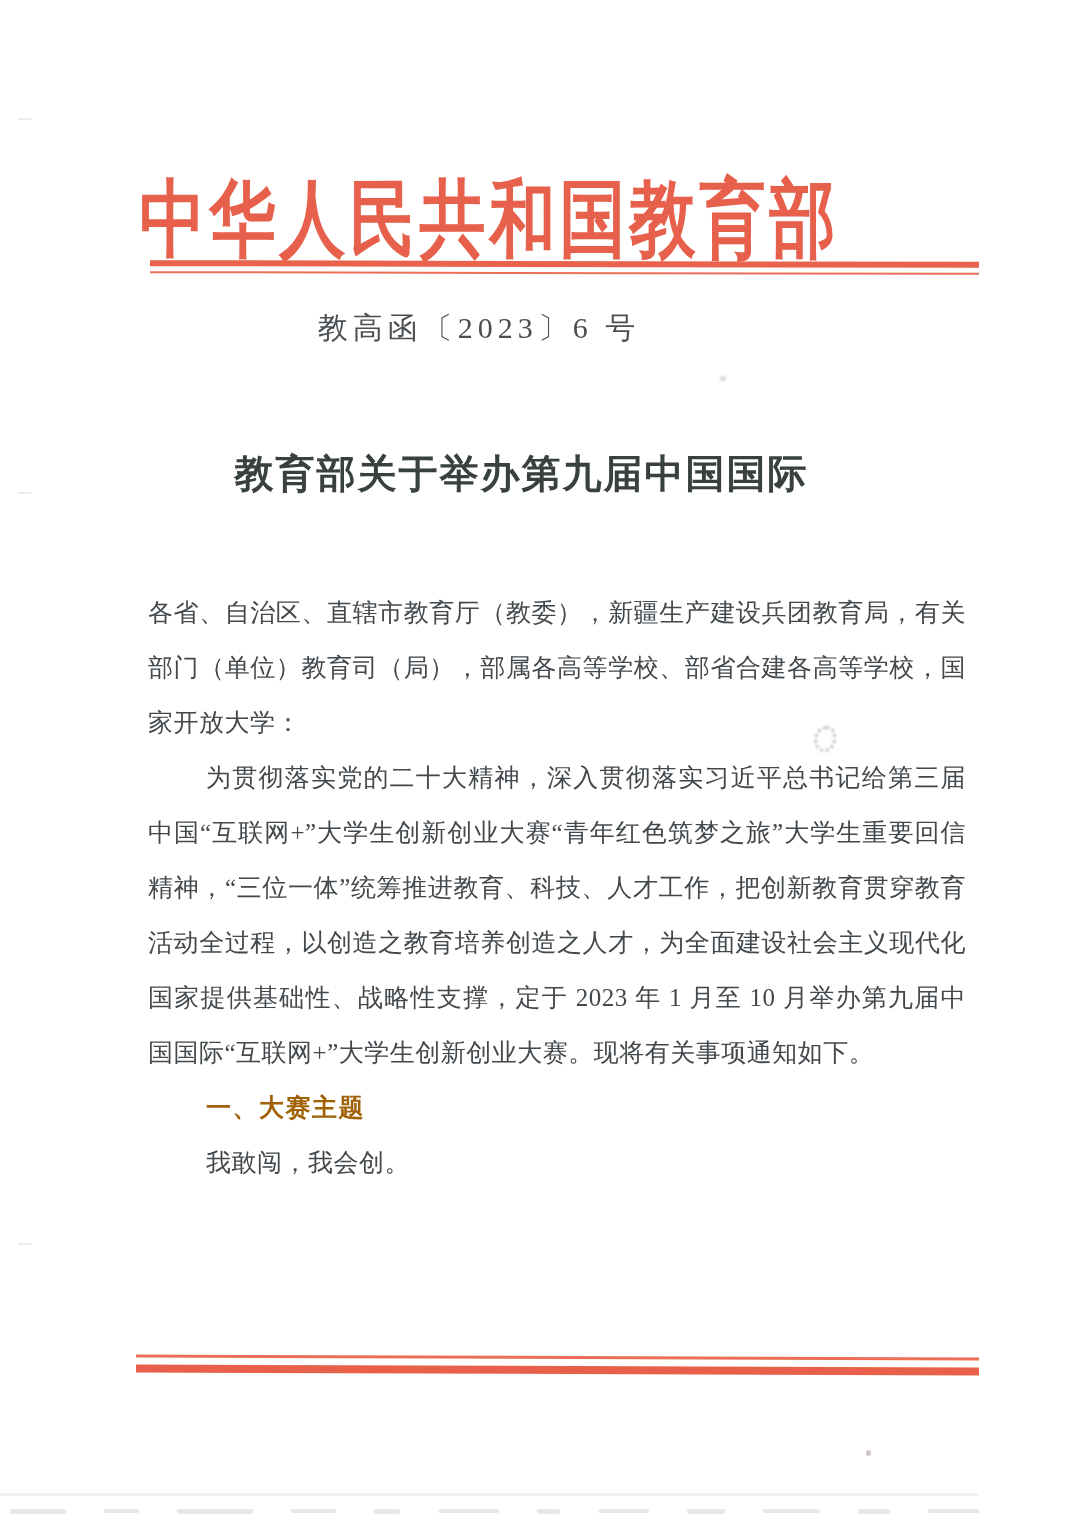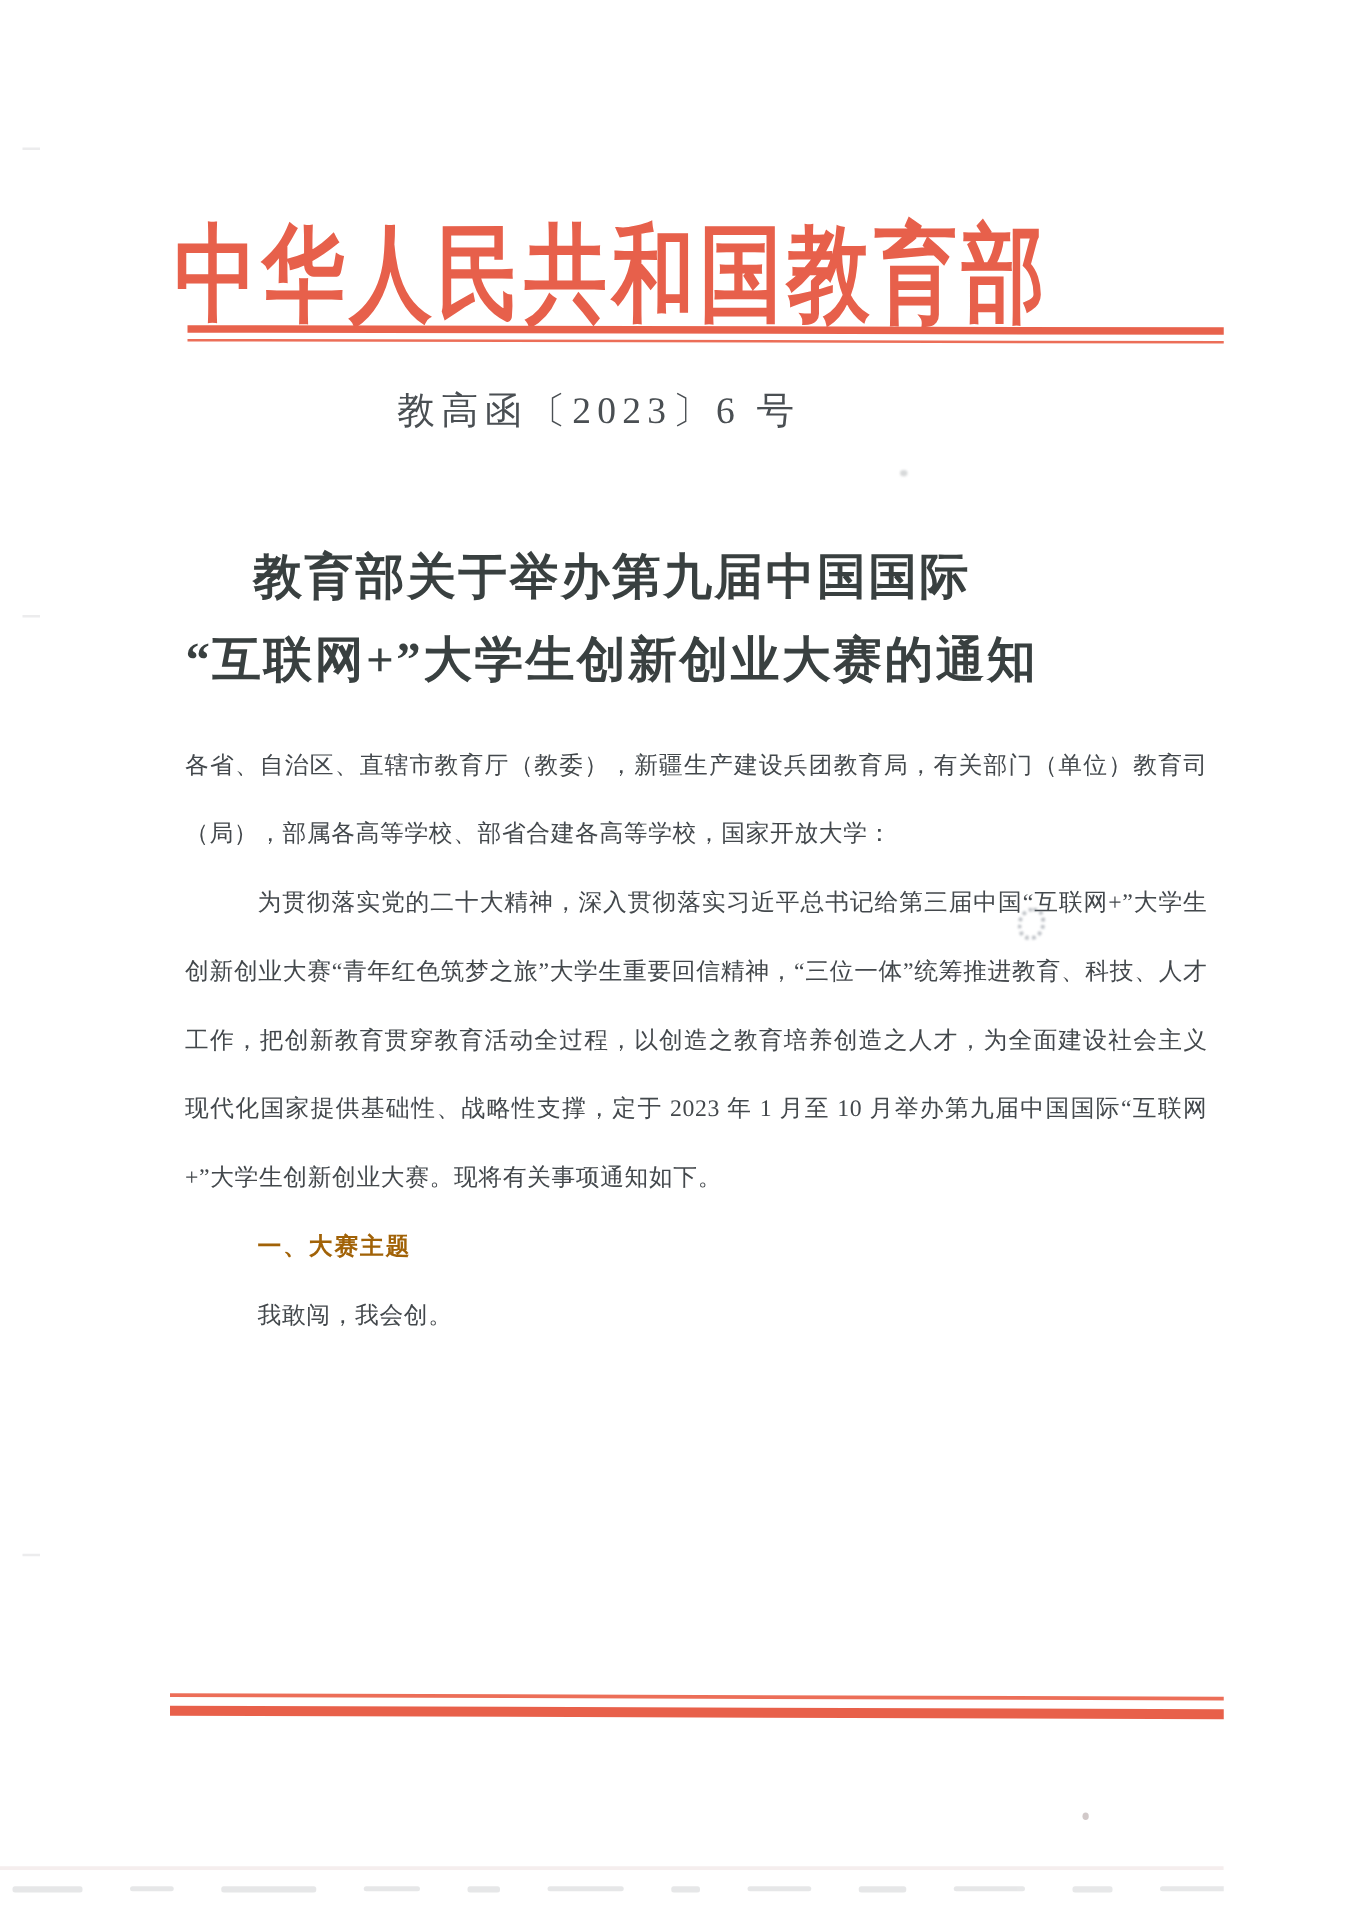--- a/index.html
+++ b/index.html
@@ -41,34 +41,35 @@
     top: 308px; left: 0; width: 958px;
     text-align: center;
     font-size: 30px;
     letter-spacing: 5px;
     color: #4a4f53;
   }
 
   
   .main-title {
     position: absolute;
-    top: 428px; left: 0; width: 100%;
+    top: 440px; left: 0; width: 100%;
     text-align: center;
     font-size: 39px;
     font-weight: 700;
     color: #394040;
     line-height: 67px;
     letter-spacing: 2px;
+    padding-left: 32px;
   }
 
   
   .body-text {
     position: absolute;
     top: 585px; left: 148px; width: 818px;
-    font-size: 19px;
+    font-size: 25px;
     line-height: 55px;
     letter-spacing: 0.5px;
     color: #43484c;
     text-align: justify;
   }
   .body-text p { margin: 0; }
   .indent { text-indent: 58px; }
   .sec-heading {
     font-family: "Liberation Sans", sans-serif;
     font-weight: 700;
@@ -121,21 +122,20 @@
 <div class="sheet">
 
   <div class="agency-title">中华人民共和国教育部</div>
   <div class="rule-top-thick"></div>
   <div class="rule-top-thin"></div>
 
   <div class="doc-number">教高函〔2023〕6 号</div>
 
   <div class="main-title">
     <div>教育部关于举办第九届中国国际</div>
-    <div>“互联网+”大学生创新创业大赛的通知</div>
   </div>
 
   <div class="body-text">
     <p>各省、自治区、直辖市教育厅（教委），新疆生产建设兵团教育局，有关部门（单位）教育司（局），部属各高等学校、部省合建各高等学校，国家开放大学：</p>
     <p class="indent">为贯彻落实党的二十大精神，深入贯彻落实习近平总书记给第三届中国“互联网+”大学生创新创业大赛“青年红色筑梦之旅”大学生重要回信精神，“三位一体”统筹推进教育、科技、人才工作，把创新教育贯穿教育活动全过程，以创造之教育培养创造之人才，为全面建设社会主义现代化国家提供基础性、战略性支撑，定于 2023 年 1 月至 10 月举办第九届中国国际“互联网+”大学生创新创业大赛。现将有关事项通知如下。</p>
     <p class="indent sec-heading">一、大赛主题</p>
     <p class="indent">我敢闯，我会创。</p>
   </div>
 
   <div class="rule-bottom-thin"></div>

